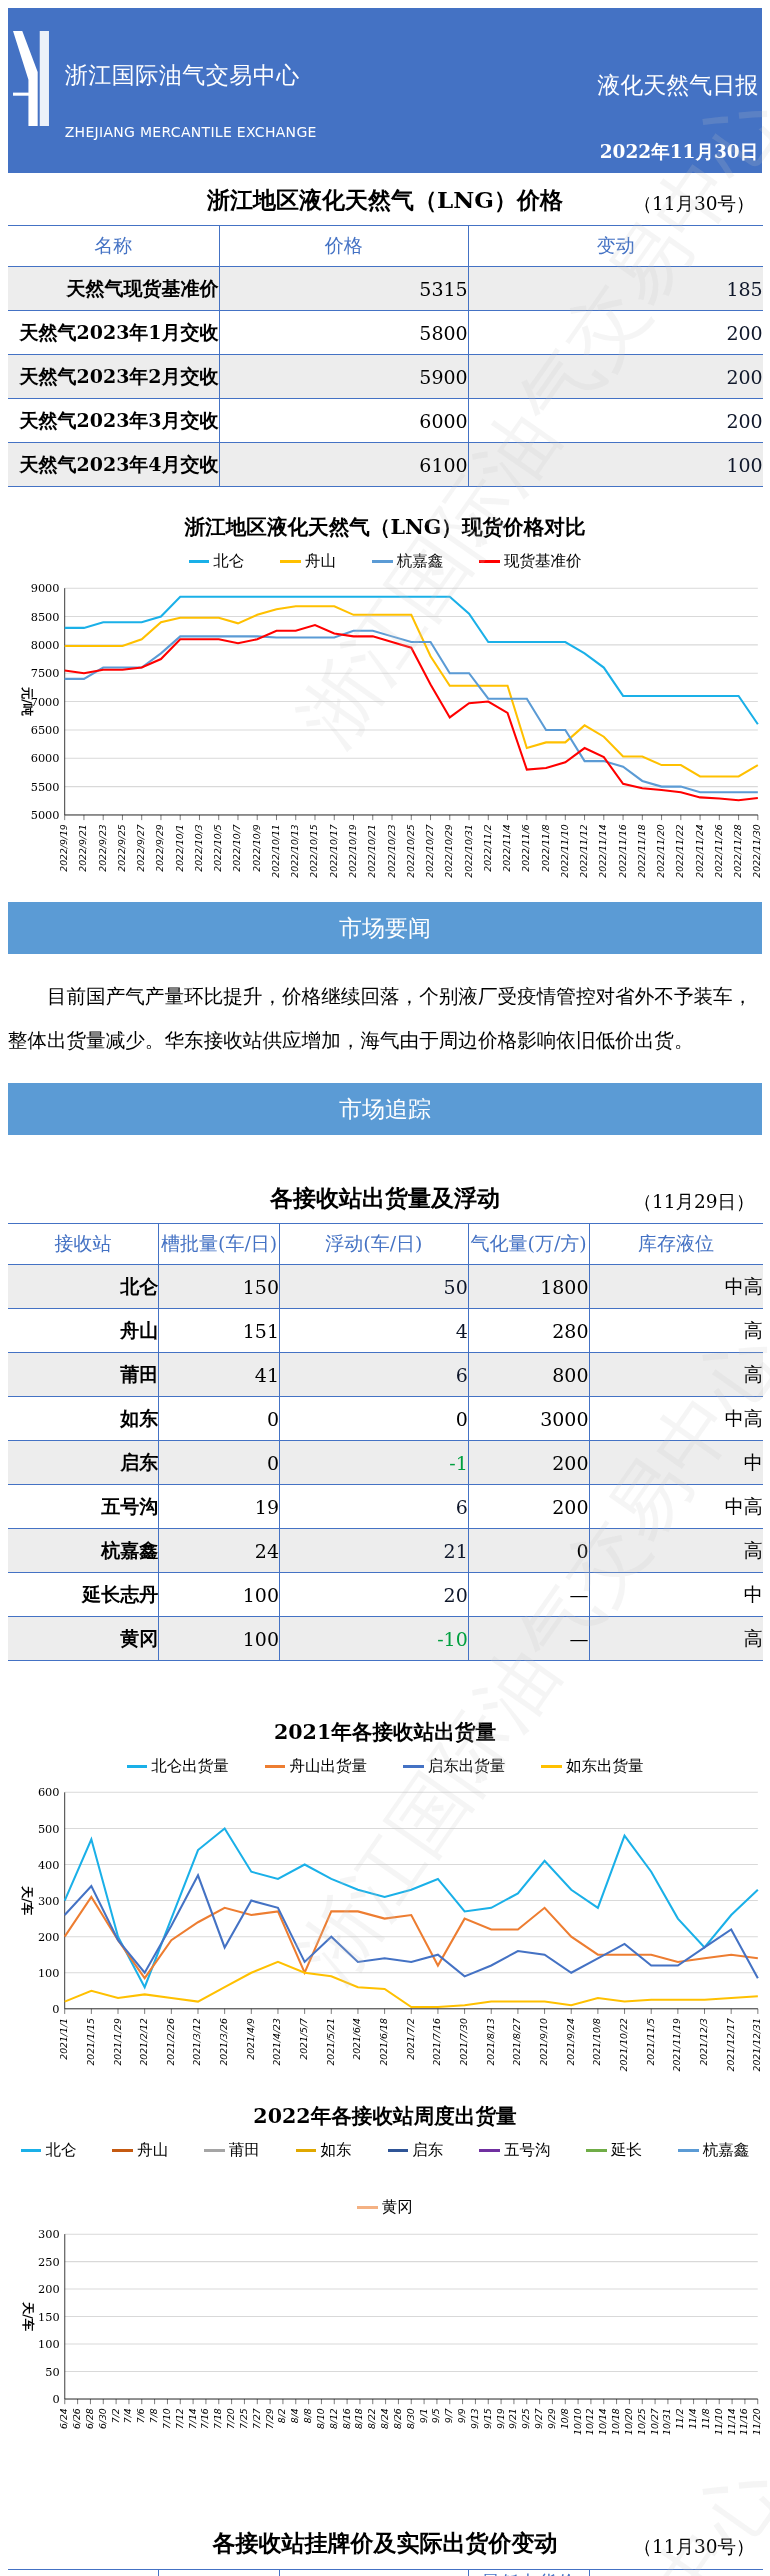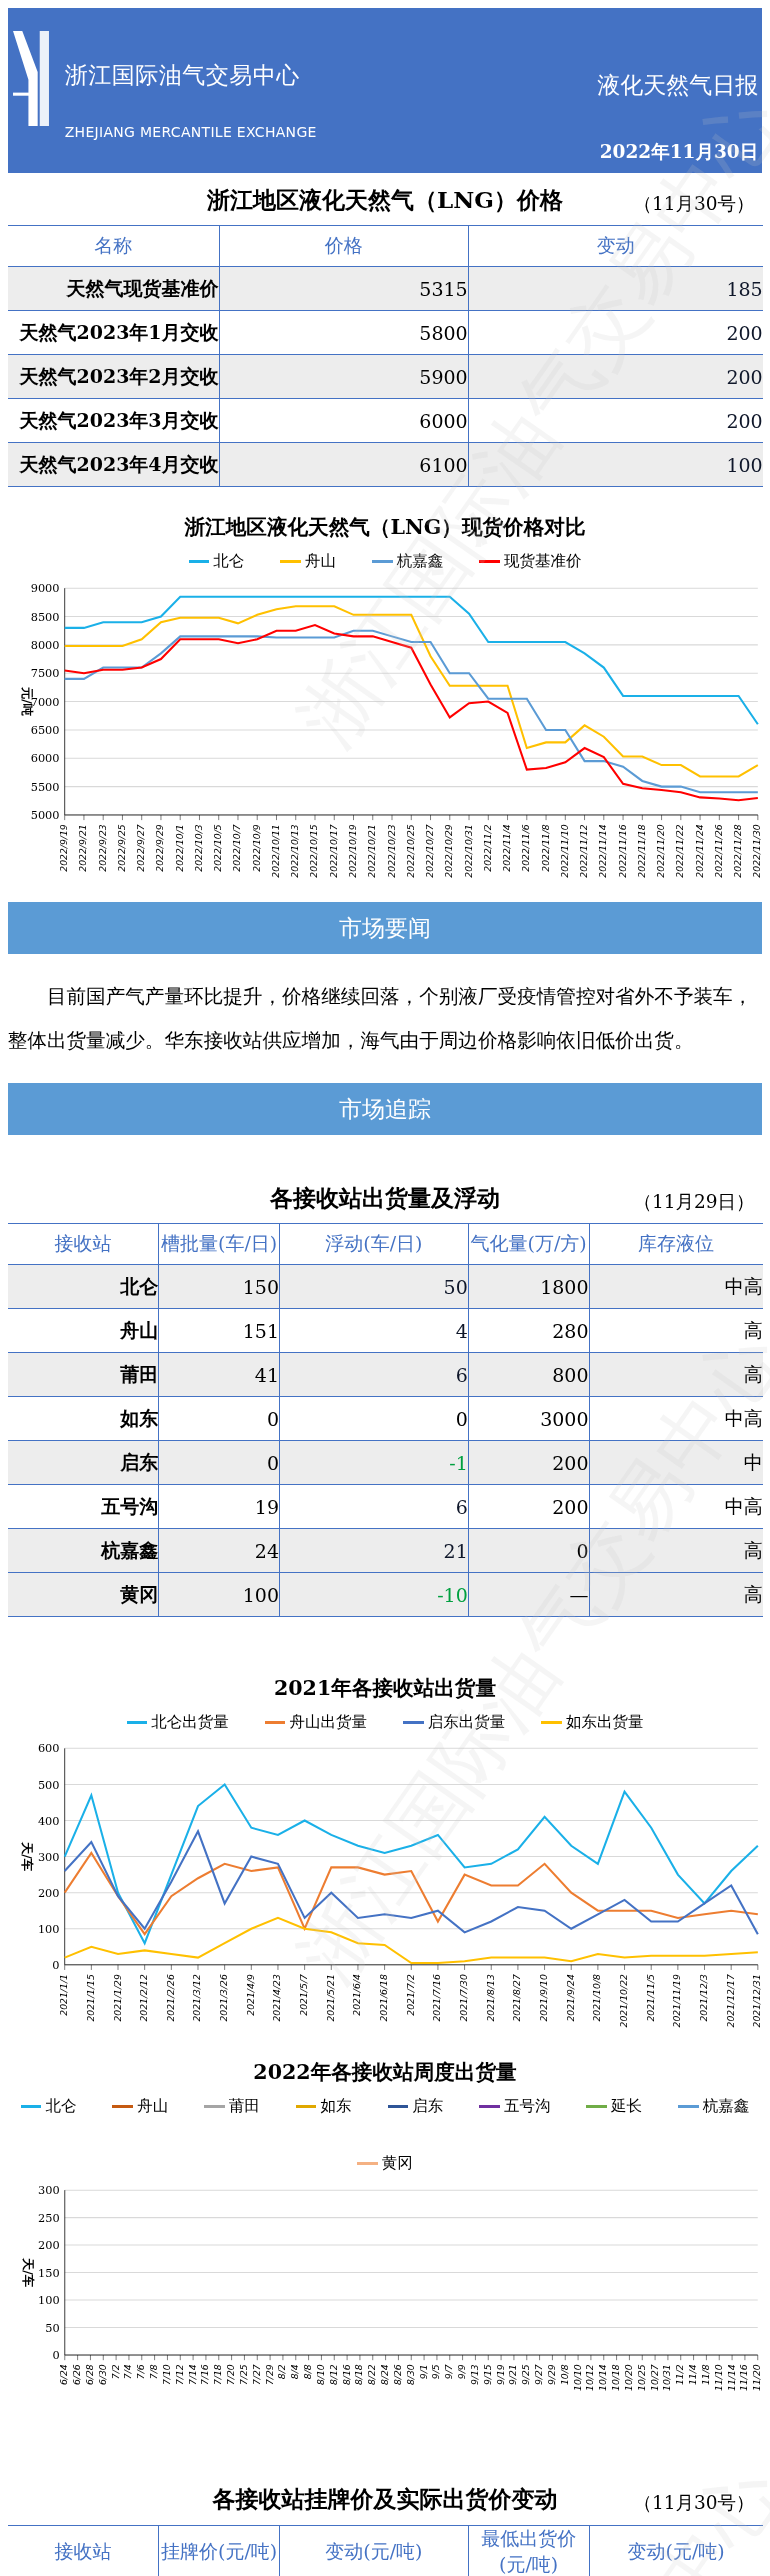--- a/index.html
+++ b/index.html
@@ -280,20 +280,27 @@
           <td class="red">6</td>
           <td>200</td>
           <td>中高</td>
         </tr>
         <tr class="alt">
           <td class="name">杭嘉鑫</td>
           <td>24</td>
           <td class="red">21</td>
           <td>0</td>
           <td>高</td>
+        </tr>
+        <tr class="">
+          <td class="name">延长志丹</td>
+          <td>100</td>
+          <td class="red">20</td>
+          <td>—</td>
+          <td>中</td>
         </tr>
         <tr class="alt">
           <td class="name">黄冈</td>
           <td>100</td>
           <td class="green">-10</td>
           <td>—</td>
           <td>高</td>
         </tr>
       </tbody>
   </table>

